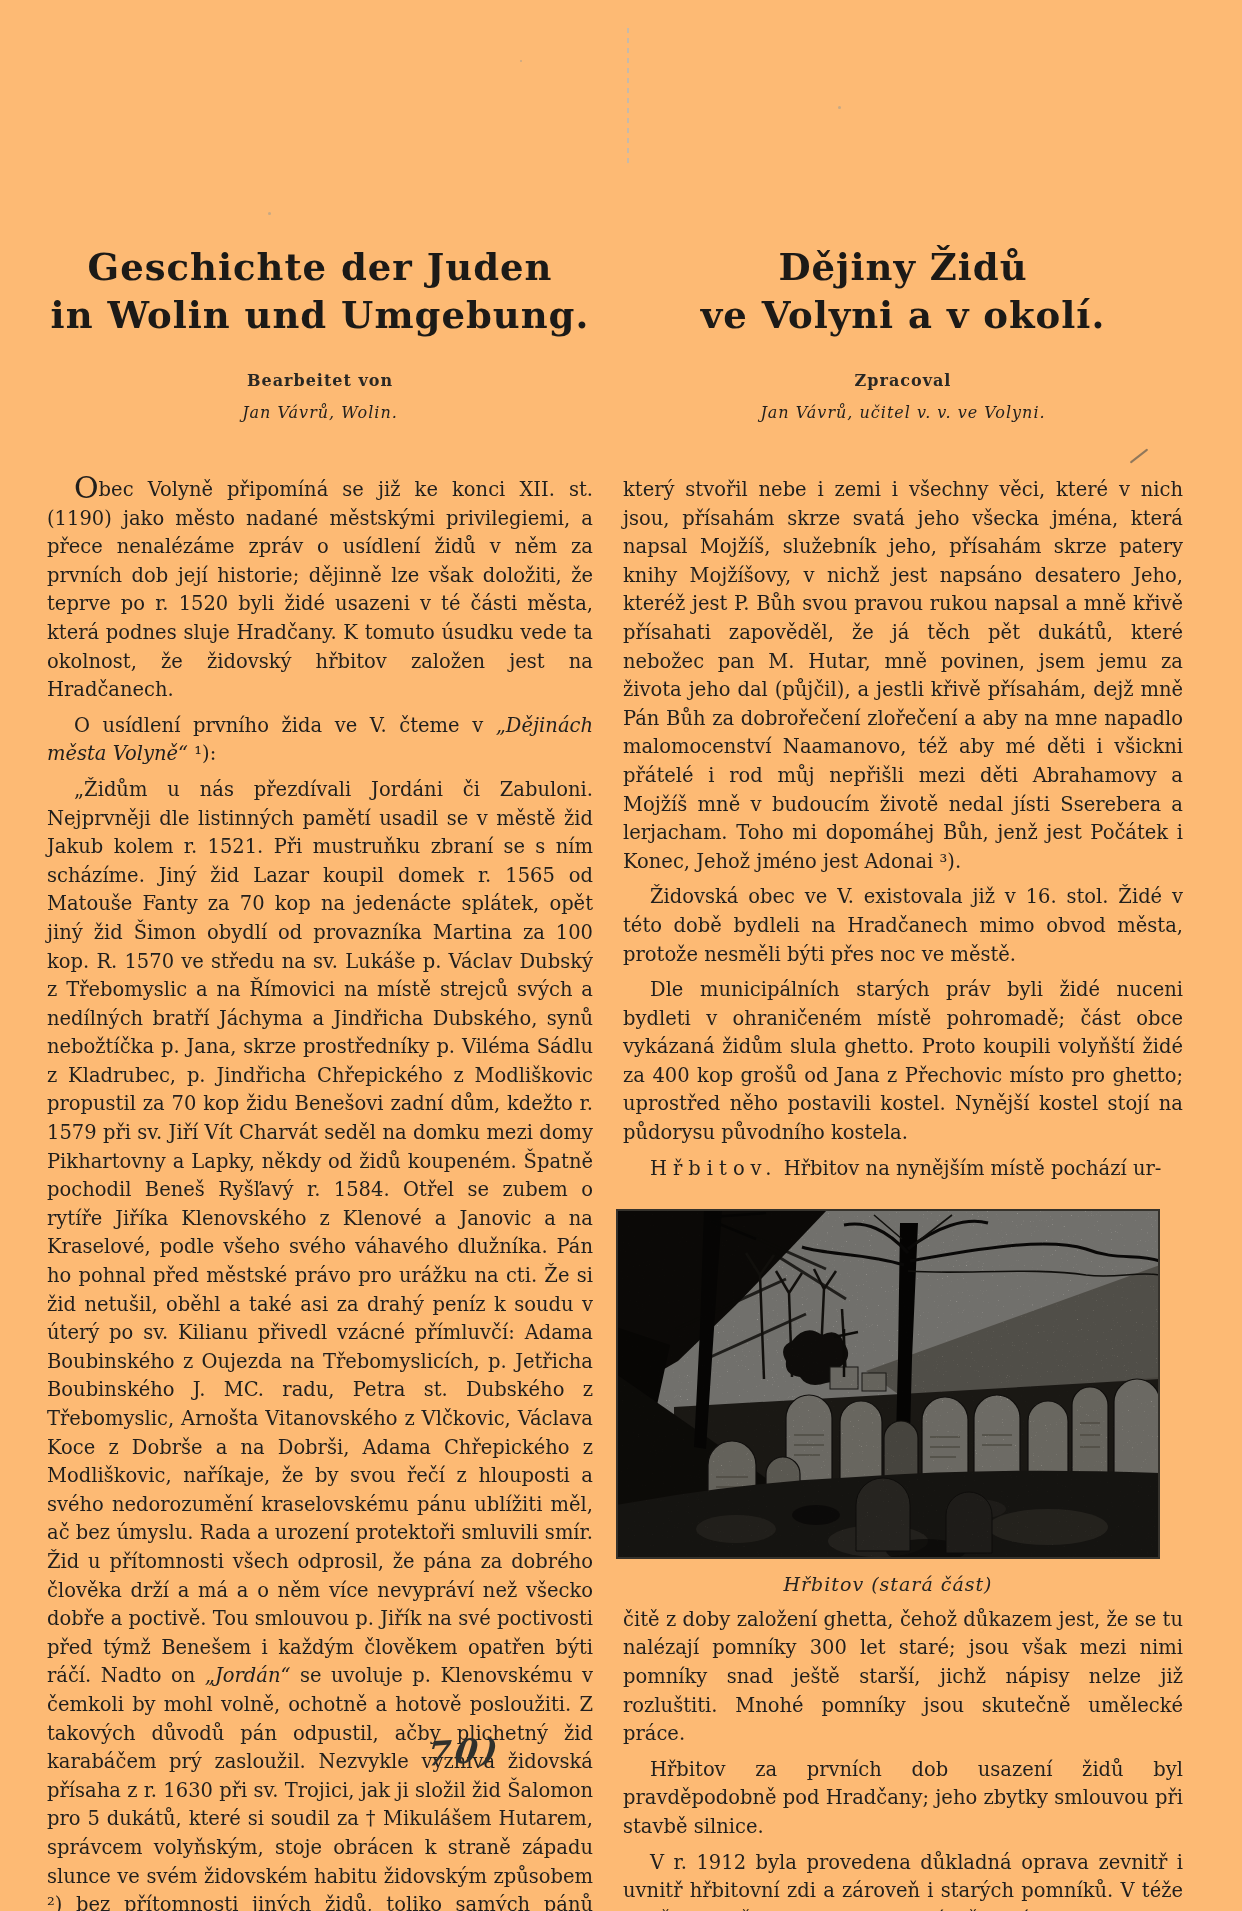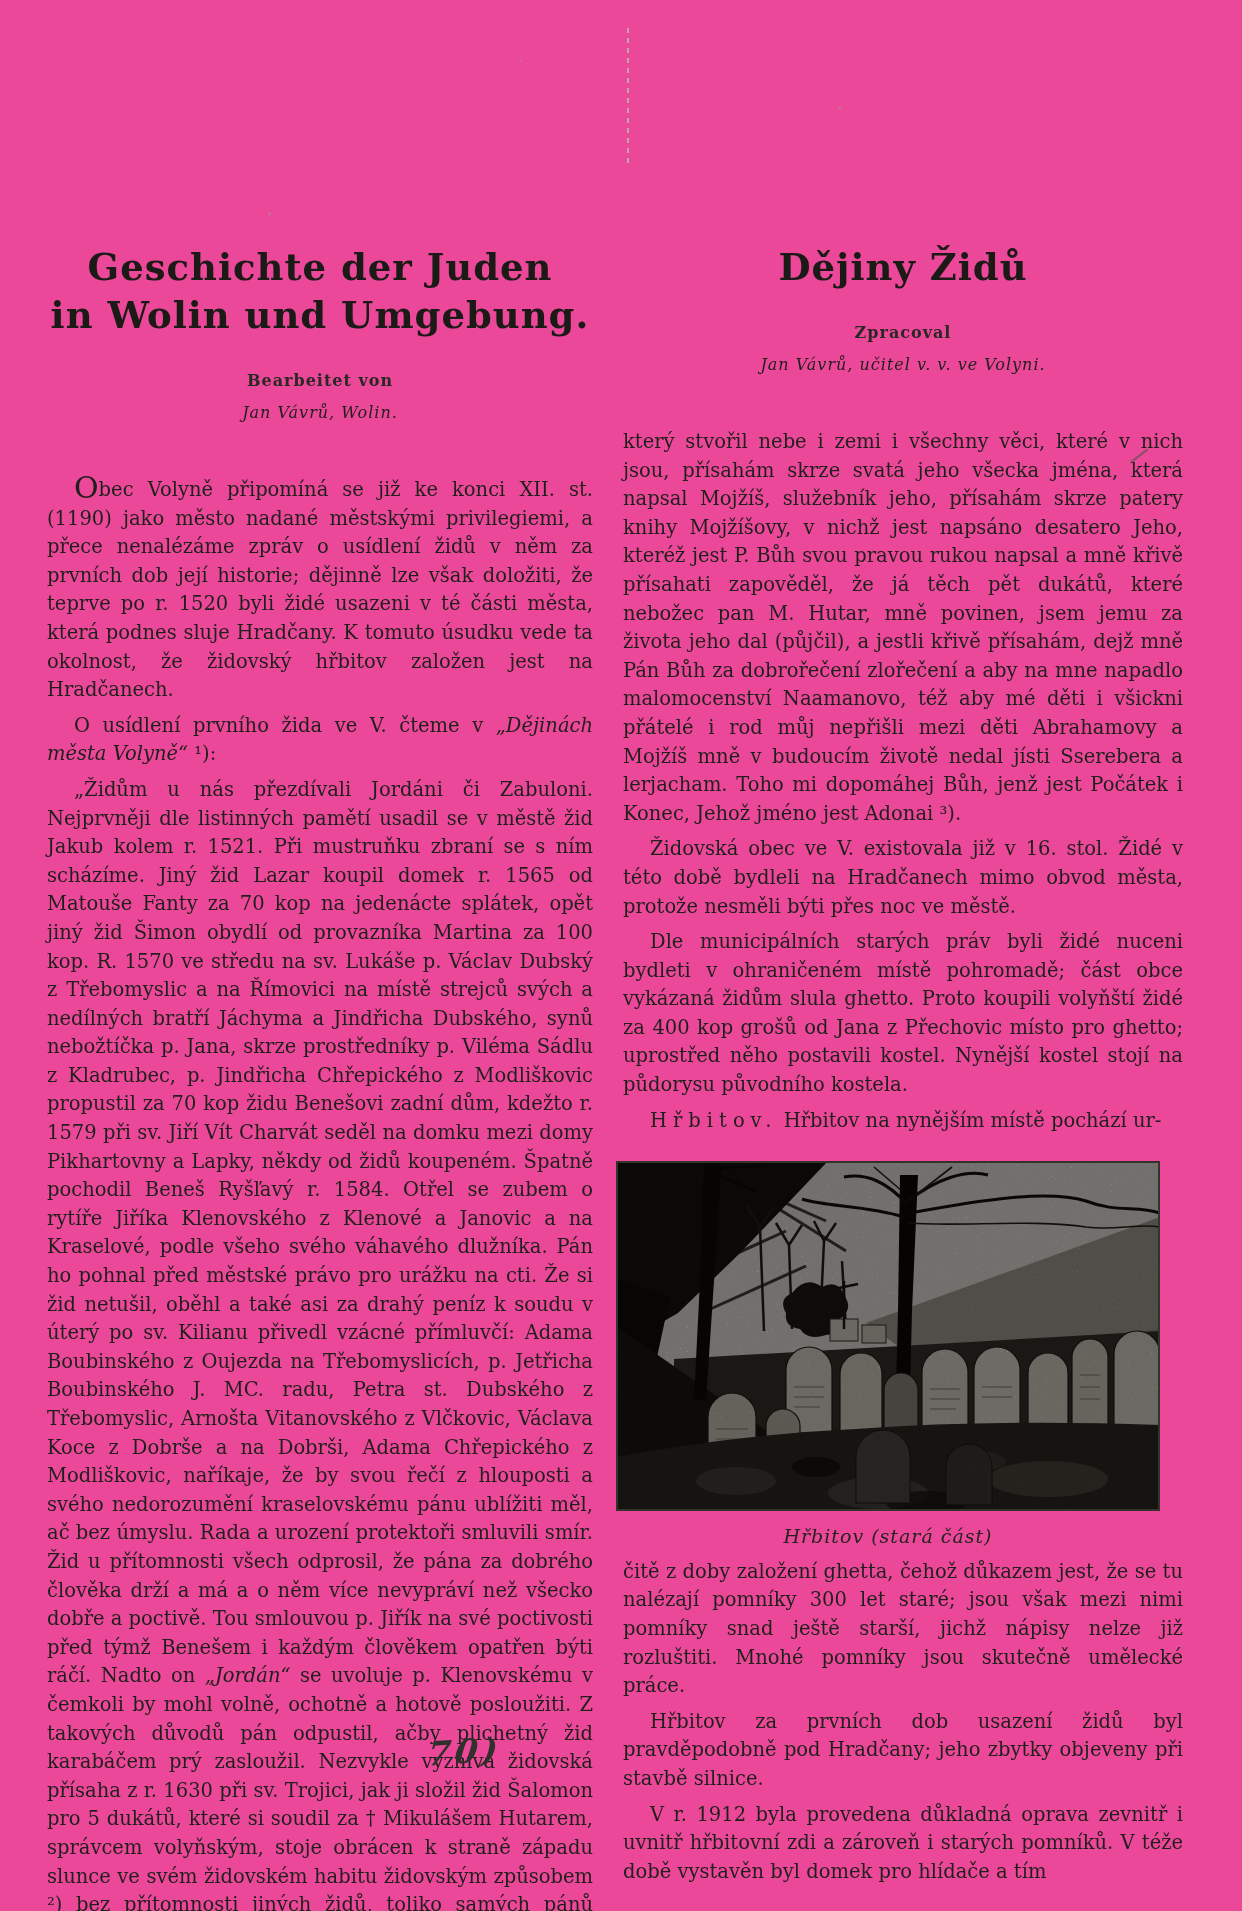--- a/index.html
+++ b/index.html
@@ -1,19 +1,19 @@
 <!DOCTYPE html>
 <html lang="cs"><head>
 <meta charset="utf-8">
 <style>
   html,body{margin:0;padding:0;background:#ffffff;}
   .page{
     position:relative;
     width:1242px;height:1911px;
-    background:#ec4899;
+    background:#fdba74;
     color:#211f1c;
     font-family:"DejaVu Serif","Liberation Serif",serif;
     overflow:hidden;
   }
   .col{position:absolute;top:243px;}
   .col-left{left:40px;width:560px;}
   .col-right{left:616px;width:574px;}
   .col-header{text-align:center;}
   .title{
     margin:0;font-size:37px;font-weight:bold;line-height:48px;
@@ -81,20 +81,21 @@
       <p class="indent"><span class="initial">O</span><span>bec Volyně připomíná se již ke konci XII. st. (1190) jako město nadané městskými privilegiemi, a přece nenalézáme zpráv o usídlení židů v něm za prvních dob její historie; dějinně lze však doložiti, že teprve po r. 1520 byli židé usazeni v té části města, která podnes sluje Hradčany. K tomuto úsudku vede ta okolnost, že židovský hřbitov založen jest na Hradčanech.</span></p>
       <p class="indent"><span>O usídlení prvního žida ve V. čteme v </span><em>„Dějinách města Volyně“</em><span> ¹):</span></p>
       <p class="indent"><span>„Židům u nás přezdívali Jordáni či Zabuloni. Nejprvněji dle listinných pamětí usadil se v městě žid Jakub kolem r. 1521. Při mustruňku zbraní se s ním scházíme. Jiný žid Lazar koupil domek r. 1565 od Matouše Fanty za 70 kop na jedenácte splátek, opět jiný žid Šimon obydlí od provazníka Martina za 100 kop. R. 1570 ve středu na sv. Lukáše p. Václav Dubský z Třebomyslic a na Římovici na místě strejců svých a nedílných bratří Jáchyma a Jindřicha Dubského, synů nebožtíčka p. Jana, skrze prostředníky p. Viléma Sádlu z Kladrubec, p. Jindřicha Chřepického z Modliškovic propustil za 70 kop židu Benešovi zadní dům, kdežto r. 1579 při sv. Jiří Vít Charvát seděl na domku mezi domy Pikhartovny a Lapky, někdy od židů koupeném. Špatně pochodil Beneš Ryšľavý r. 1584. Otřel se zubem o rytíře Jiříka Klenovského z Klenové a Janovic a na Kraselové, podle všeho svého váhavého dlužníka. Pán ho pohnal před městské právo pro urážku na cti. Že si žid netušil, oběhl a také asi za drahý peníz k soudu v úterý po sv. Kilianu přivedl vzácné přímluvčí: Adama Boubinského z Oujezda na Třebomyslicích, p. Jetřicha Boubinského J. MC. radu, Petra st. Dubského z Třebomyslic, Arnošta Vitanovského z Vlčkovic, Václava Koce z Dobrše a na Dobrši, Adama Chřepického z Modliškovic, naříkaje, že by svou řečí z hlouposti a svého nedorozumění kraselovskému pánu ublížiti měl, ač bez úmyslu. Rada a urození protektoři smluvili smír. Žid u přítomnosti všech odprosil, že pána za dobrého člověka drží a má a o něm více nevypráví než všecko dobře a poctivě. Tou smlouvou p. Jiřík na své poctivosti před týmž Benešem i každým člověkem opatřen býti ráčí. Nadto on </span><em>„Jordán“</em><span> se uvoluje p. Klenovskému v čemkoli by mohl volně, ochotně a hotově posloužiti. Z takových důvodů pán odpustil, ačby plichetný žid karabáčem prý zasloužil. Nezvykle vyznívá židovská přísaha z r. 1630 při sv. Trojici, jak ji složil žid Šalomon pro 5 dukátů, které si soudil za † Mikulášem Hutarem, správcem volyňským, stoje obrácen k straně západu slunce ve svém židovském habitu židovským způsobem ²) bez přítomnosti jiných židů, toliko samých pánů radních při dveřích radní světnice — dál židé nesměli, — tak jakž způsoba sama v sobě slovo od slova takto:</span></p>
     </div>
   </section>
 
   <section class="col col-right">
     <header class="col-header">
       <h1 class="title">
         <span>Dějiny Židů</span><br>
+        <span>ve Volyni a v okolí.</span>
       </h1>
       <div class="byline-label">Zpracoval</div>
       <div class="byline-author">Jan Vávrů, učitel v. v. ve Volyni.</div>
     </header>
     <div class="body">
       <p>který stvořil nebe i zemi i všechny věci, které v nich jsou, přísahám skrze svatá jeho všecka jména, která napsal Mojžíš, služebník jeho, přísahám skrze patery knihy Mojžíšovy, v nichž jest napsáno desatero Jeho, kteréž jest P. Bůh svou pravou rukou napsal a mně křivě přísahati zapověděl, že já těch pět dukátů, které nebožec pan M. Hutar, mně povinen, jsem jemu za života jeho dal (půjčil), a jestli křivě přísahám, dejž mně Pán Bůh za dobrořečení zlořečení a aby na mne napadlo malomocenství Naamanovo, též aby mé děti i všickni přátelé i rod můj nepřišli mezi děti Abrahamovy a Mojžíš mně v budoucím životě nedal jísti Sserebera a lerjacham. Toho mi dopomáhej Bůh, jenž jest Počátek i Konec, Jehož jméno jest Adonai ³).</p>
       <p class="indent">Židovská obec ve V. existovala již v 16. stol. Židé v této době bydleli na Hradčanech mimo obvod města, protože nesměli býti přes noc ve městě.</p>
       <p class="indent">Dle municipálních starých práv byli židé nuceni bydleti v ohraničeném místě pohromadě; část obce vykázaná židům slula ghetto. Proto koupili volyňští židé za 400 kop grošů od Jana z Přechovic místo pro ghetto; uprostřed něho postavili kostel. Nynější kostel stojí na půdorysu původního kostela.</p>
       <p class="indent"><span class="spaced">Hřbitov.</span><span> Hřbitov na nynějším místě pochází ur-</span></p>
 
@@ -168,21 +169,21 @@
           <path d="M240,342 L240,296 A27,27 0 0 1 294,296 L294,342 Z" fill="#4e4a42" stroke="#1b1916"></path>
           <path d="M330,344 L330,306 A23,23 0 0 1 376,306 L376,344 Z" fill="#3d3a33" stroke="#1b1916"></path>
 
           <rect x="0" y="0" width="544" height="350" filter="url(#grain)" opacity="0.5"></rect>
           <rect x="1" y="1" width="542" height="348" fill="none" stroke="#35322c" stroke-width="2"></rect>
         </svg>
         <figcaption class="figcaption">Hřbitov (stará část)</figcaption>
       </figure>
 
       <p class="after-photo">čitě z doby založení ghetta, čehož důkazem jest, že se tu nalézají pomníky 300 let staré; jsou však mezi nimi pomníky snad ještě starší, jichž nápisy nelze již rozluštiti. Mnohé pomníky jsou skutečně umělecké práce.</p>
-      <p class="indent">Hřbitov za prvních dob usazení židů byl pravděpodobně pod Hradčany; jeho zbytky objeveny při stavbě silnice.</p>
+      <p class="indent">Hřbitov za prvních dob usazení židů byl pravděpodobně pod Hradčany; jeho zbytky smlouvou při stavbě silnice.</p>
       <p class="indent">V r. 1912 byla provedena důkladná oprava zevnitř i uvnitř hřbitovní zdi a zároveň i starých pomníků. V téže době vystavěn byl domek pro hlídače a tím</p>
     </div>
   </section>
 
   <div class="handwritten">70)</div>
   <div class="stray"></div>
 
 </div>
 
 </body></html>

